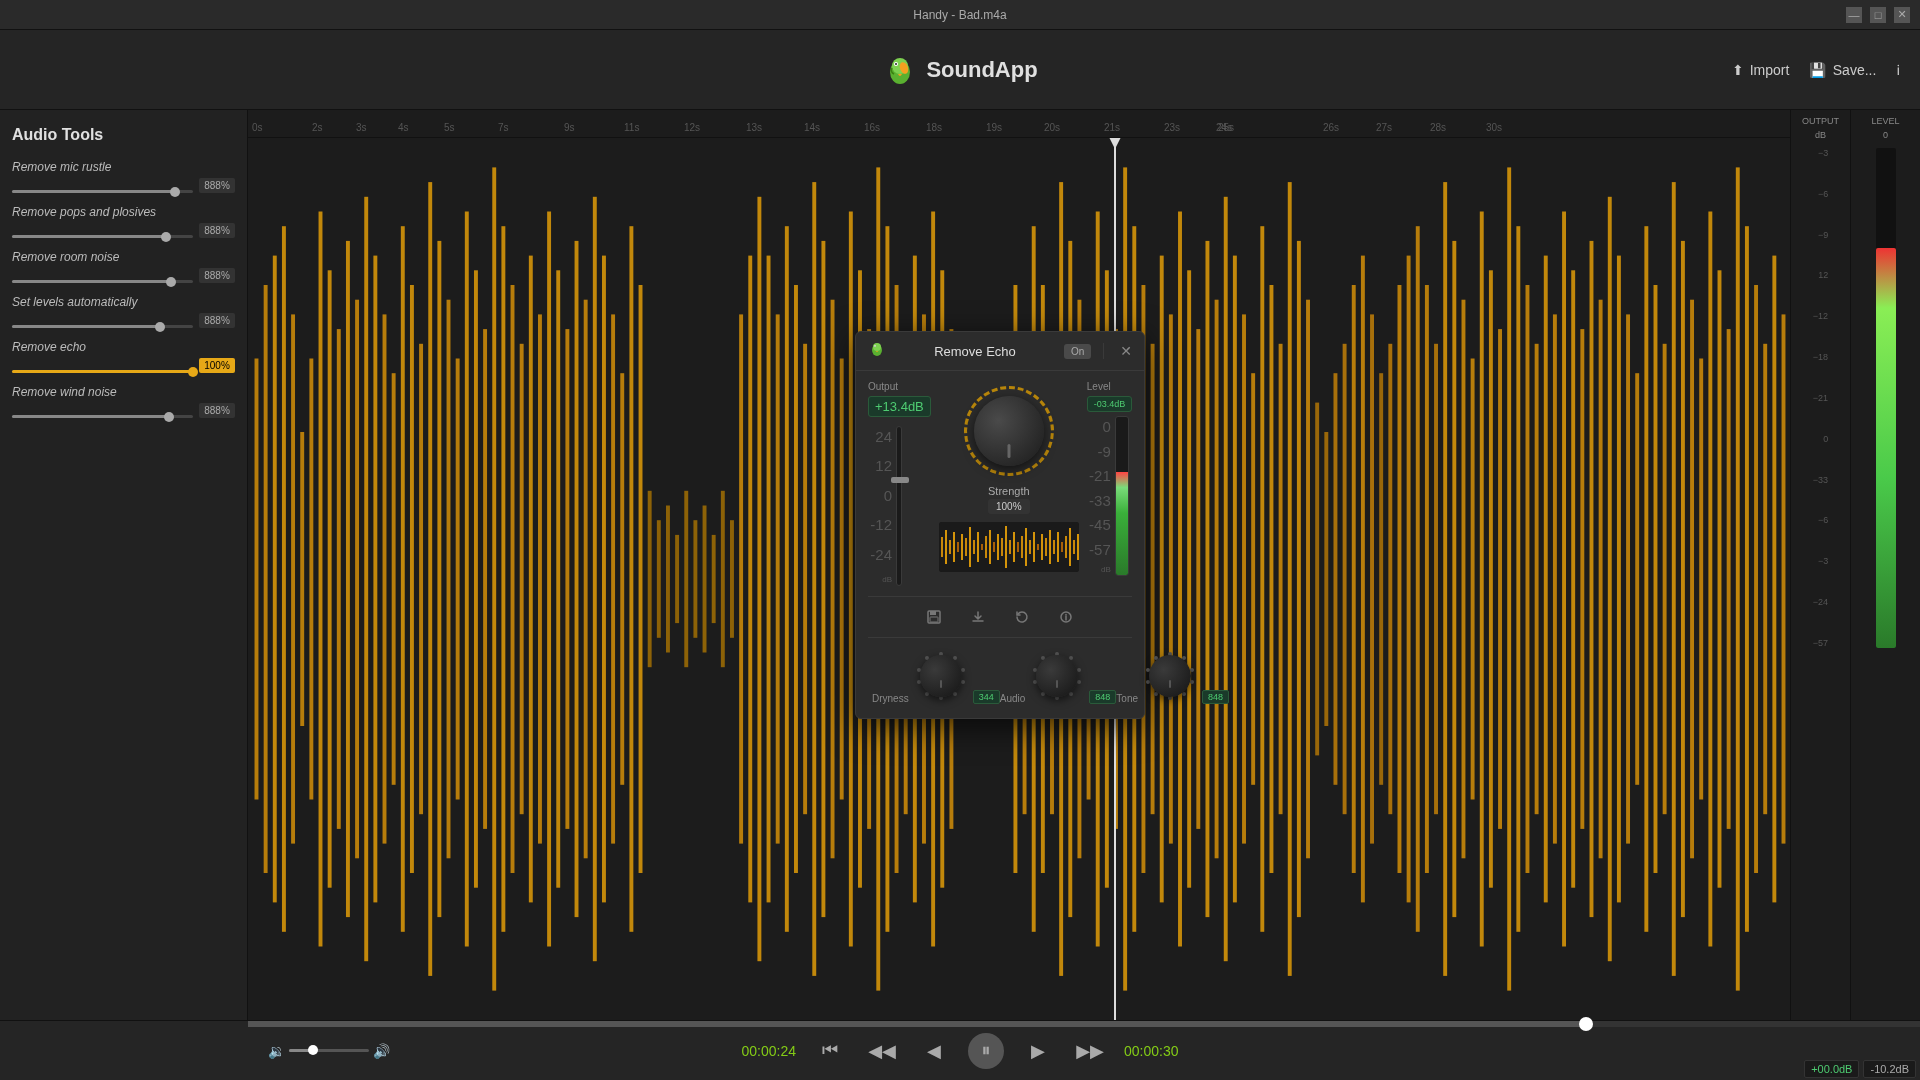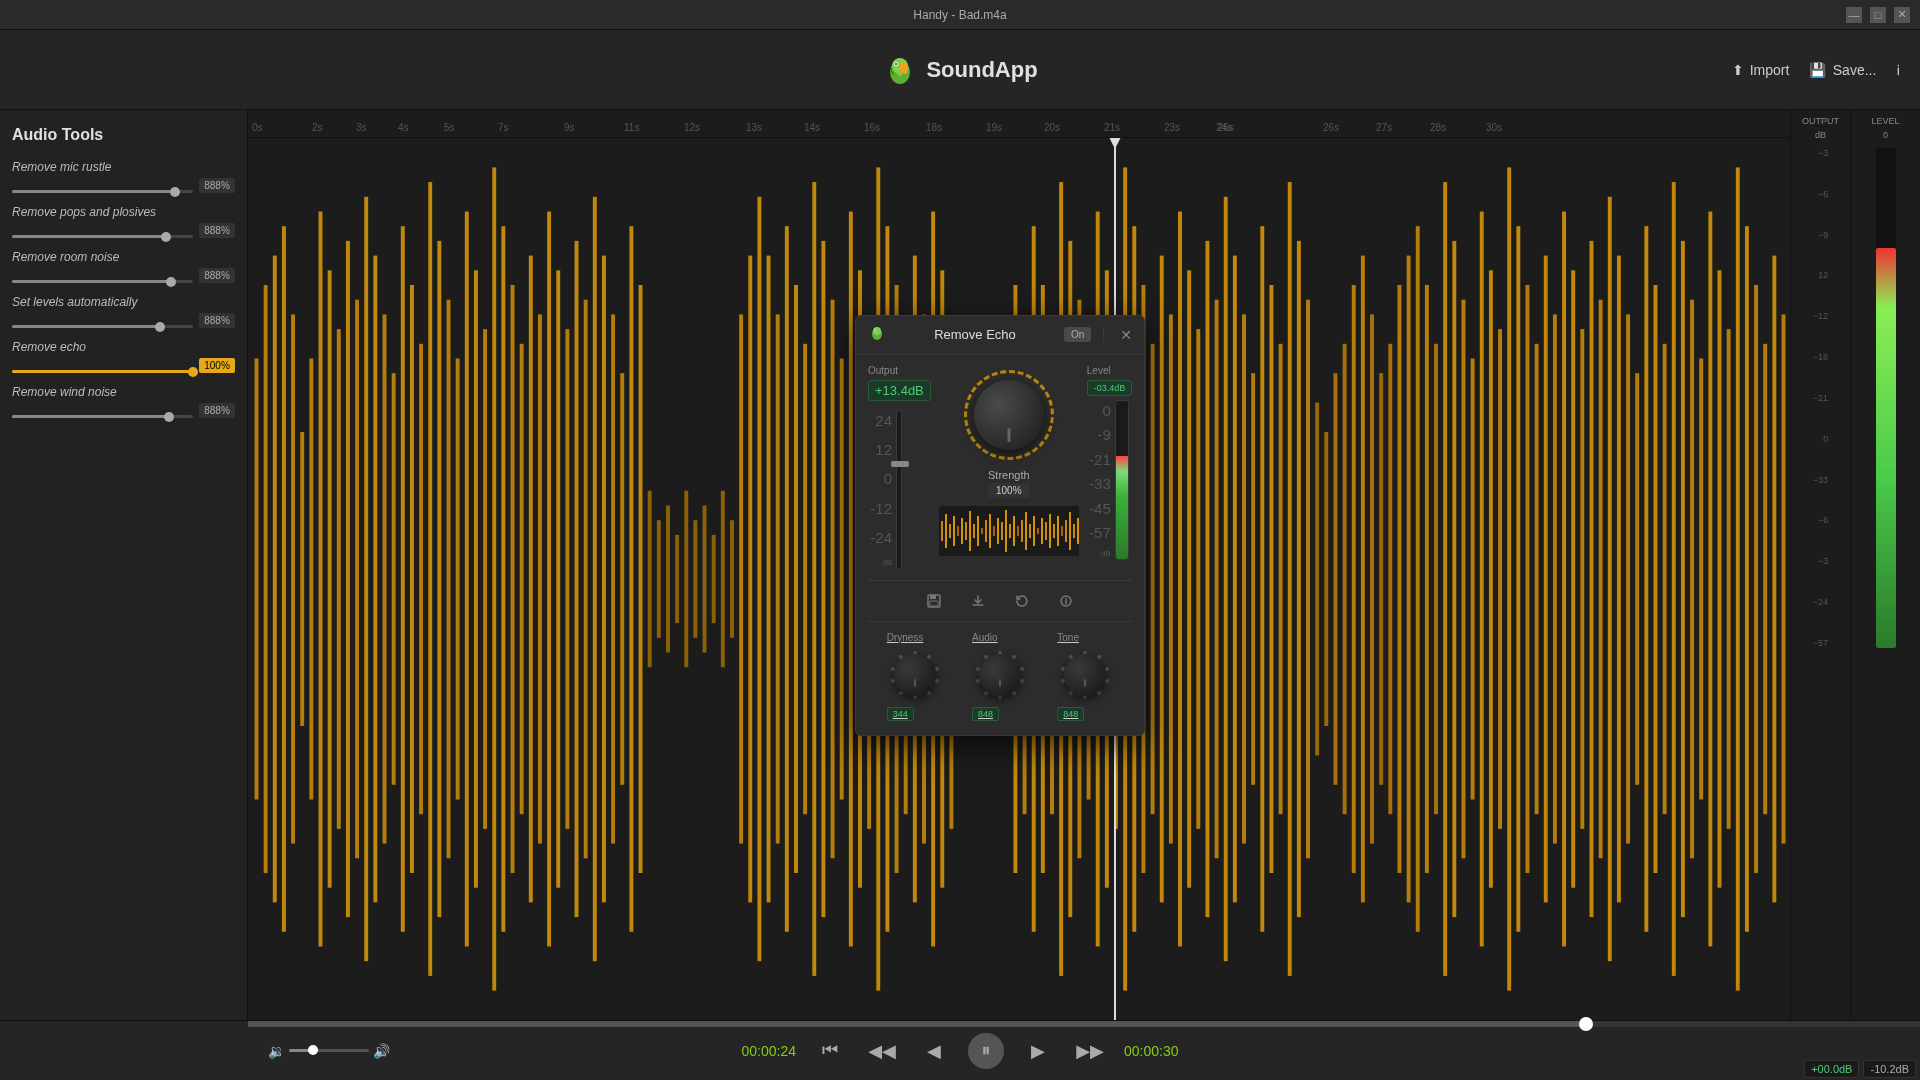--- a/index.html
+++ b/index.html
@@ -442,24 +442,23 @@
     }
 
     
     #modal-bottom {
       display: flex;
       justify-content: space-around;
       padding: 10px 4px 4px;
     }
     .small-knob-section {
       display: flex;
-      flex-direction: column;
-      align-items: flex-start;
+      flex-direction: row;
+      align-items: flex-end;
       gap: 4px;
-      text-decoration: underline;
     }
     .small-knob-label {
       font-size: 10px;
       color: #888;
     }
     .small-knob-container {
       position: relative;
       width: 56px;
       height: 56px;
     }

